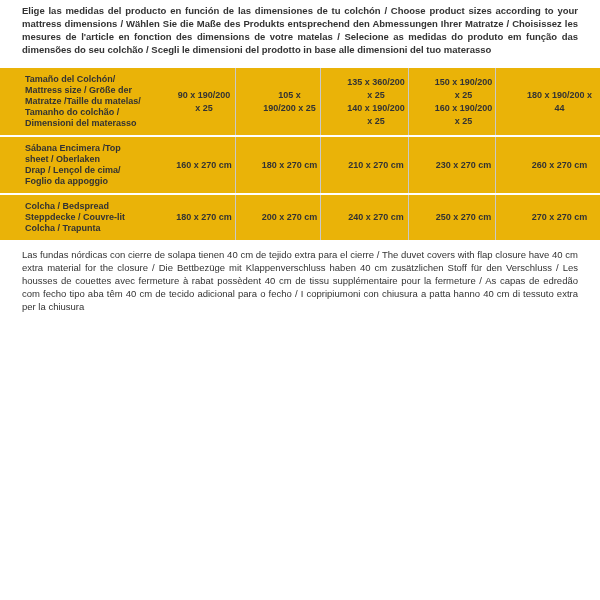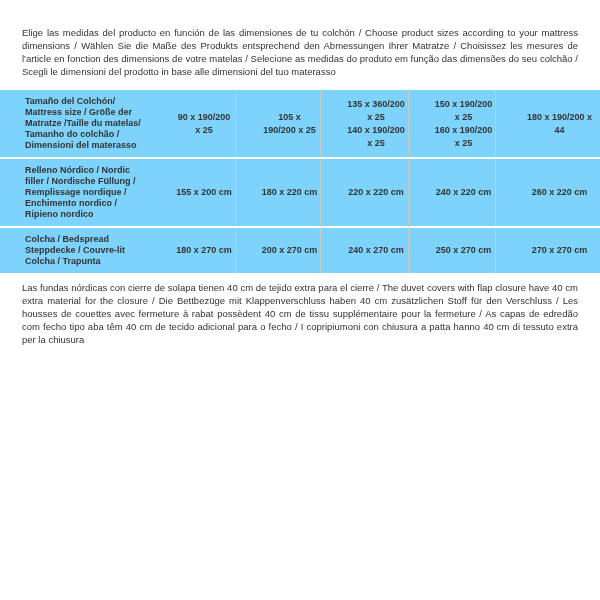--- a/index.html
+++ b/index.html
@@ -8,34 +8,34 @@
     background: #ffffff;
   }
   body {
     width: 600px;
     height: 600px;
     font-family: "Liberation Sans", sans-serif;
     color: #333333;
     overflow: hidden;
   }
   .intro {
-    margin: 26px 22px 10px 22px;
+    margin: 4px 22px 10px 22px;
     font-size: 9.5px;
-    font-weight: normal;
+    font-weight: bold;
     line-height: 13px;
     text-align: justify;
   }
   table.size-table {
     width: 600px;
     border-collapse: separate;
     border-spacing: 0 2px;
     table-layout: fixed;
   }
   tr.band td {
-    background: #7dd3fc;
+    background: #eab308;
     padding-left: 25px;
   }
   td {
     vertical-align: middle;
   }
   td.lbl {
     padding: 6px 4px 6px 22px;
     font-size: 9px;
     font-weight: bold;
     line-height: 11px;
@@ -84,30 +84,29 @@
 Dimensioni del materasso</td>
         <td class="val">90 x 190/200 x 25</td>
         <td class="val sep">105 x 190/200 x 25</td>
         <td class="val sep">135 x 360/200 x 25
 140 x 190/200 x 25</td>
         <td class="val sep">150 x 190/200 x 25
 160 x 190/200 x 25</td>
         <td class="val sep">180 x 190/200 x 44</td>
       </tr>
       <tr class="band">
-        <td class="lbl">Relleno Nórdico / Nordic
-filler / Nordische Füllung /
-Remplissage nordique /
-Enchimento nordico /
-Ripieno nordico</td>
-        <td class="val">155 x 200 cm</td>
-        <td class="val sep">180 x 220 cm</td>
-        <td class="val sep">220 x 220 cm</td>
-        <td class="val sep">240 x 220 cm</td>
-        <td class="val sep">260 x 220 cm</td>
+        <td class="lbl">Sábana Encimera /Top
+sheet / Oberlaken
+Drap / Lençol de cima/
+Foglio da appoggio</td>
+        <td class="val">160 x 270 cm</td>
+        <td class="val sep">180 x 270 cm</td>
+        <td class="val sep">210 x 270 cm</td>
+        <td class="val sep">230 x 270 cm</td>
+        <td class="val sep">260 x 270 cm</td>
       </tr>
       <tr class="band">
         <td class="lbl">Colcha / Bedspread
 Steppdecke / Couvre-lit
 Colcha / Trapunta</td>
         <td class="val">180 x 270 cm</td>
         <td class="val sep">200 x 270 cm</td>
         <td class="val sep">240 x 270 cm</td>
         <td class="val sep">250 x 270 cm</td>
         <td class="val sep">270 x 270 cm</td>

